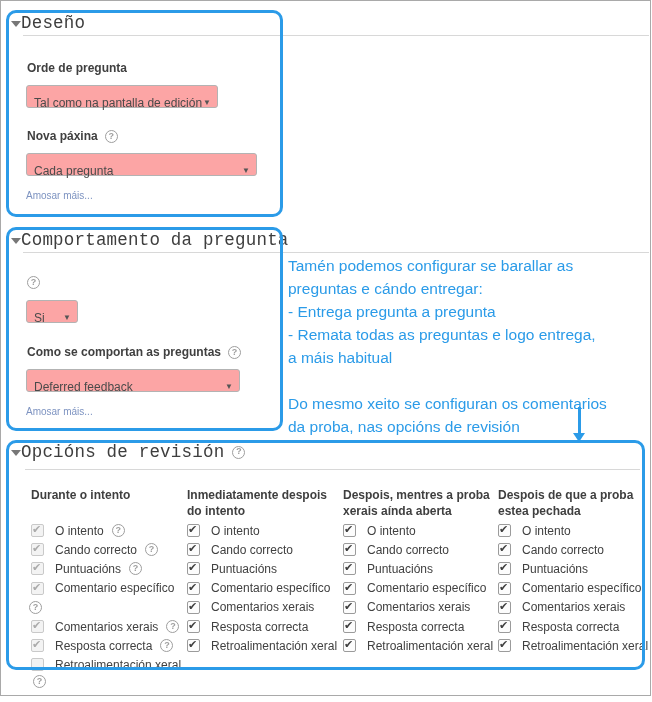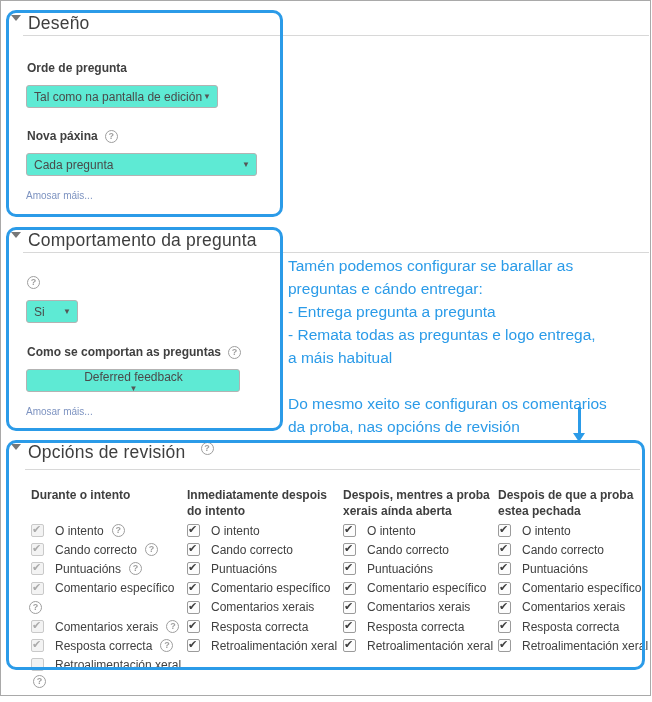--- a/index.html
+++ b/index.html
@@ -17,21 +17,21 @@
   #rule2 { left:23px; top:252px; width:626px; }
   #rule3 { left:25px; top:469px; width:615px; }
 
   
   .blue-box { position:absolute; border:3px solid #2b9be8; border-radius:10px; pointer-events:none; background:transparent; }
   #box1 { left:6px; top:10px;  width:277px; height:207px; }
   #box2 { left:6px; top:227px; width:277px; height:204px; }
   #box3 { left:6px; top:440px; width:639px; height:230px; }
 
   
-  .sec-head { position:absolute; display:flex; gap:7px; cursor:pointer; }
+  .sec-head { position:absolute; display:flex; align-items:center; cursor:pointer;font-family:Liberation Mono, monospace; }
   #head1 { left:11px; top:13px; }
   #head2 { left:11px; top:230px; }
   #head3 { left:11px; top:442px; }
   .sec-title { font-size:17.5px; color:#3e3e3e; letter-spacing:0.2px; }
   .tri { width:0; height:0; border-left:5px solid transparent; border-right:5px solid transparent; border-top:6px solid #777; margin-top:2px; }
 
   
   .help {
     display:inline-block; width:13px; height:13px; border:1px solid #9e9e9e; border-radius:50%;
     font-size:9px; line-height:11px; text-align:center; color:#9e9e9e; font-weight:bold; flex:0 0 13px;
@@ -39,29 +39,29 @@
   .sec-head .help { margin-left:8px; }
 
   
   .field-label { position:absolute; display:flex; align-items:flex-end; gap:7px; font-size:12px; font-weight:bold; color:#404040; }
   #lbl-order     { left:27px; top:61px; }
   #lbl-newpage   { left:27px; top:129px; }
   #lbl-shuffle   { left:27px; top:276px; }
   #lbl-behaviour { left:27px; top:345px; }
 
   .select {
-    position:absolute; height:23px; background:#5eead4; border:1px solid #b3b3b3; border-radius:3px;
+    position:absolute; height:23px; background:#fca5a5; border:1px solid #b3b3b3; border-radius:3px;
     display:flex; align-items:center; justify-content:space-between;
-    font-size:12px; color:#4a4a4a; padding:0 6px 0 7px; cursor:pointer;
+    font-size:12px; color:#4a4a4a; padding:12px 6px 0 7px; cursor:pointer;
   }
   .select .arrow { font-size:8px; color:#555; }
   #sel-order     { left:26px; top:85px;  width:192px; }
   #sel-newpage   { left:26px; top:153px; width:231px; }
   #sel-shuffle   { left:26px; top:300px; width:52px; }
-  #sel-behaviour { left:26px; top:369px; width:214px;flex-direction:column; }
+  #sel-behaviour { left:26px; top:369px; width:214px; }
 
   .more-link { position:absolute; font-size:10px; color:#7d93c1; cursor:pointer; }
   #link1 { left:26px; top:190px; }
   #link2 { left:26px; top:406px; }
 
   
   .rev-col { position:absolute; top:487px; width:154px; }
   .rev-col:nth-child(1) { left:31px; }
   .rev-col:nth-child(2) { left:187px; }
   .rev-col:nth-child(3) { left:343px; }

